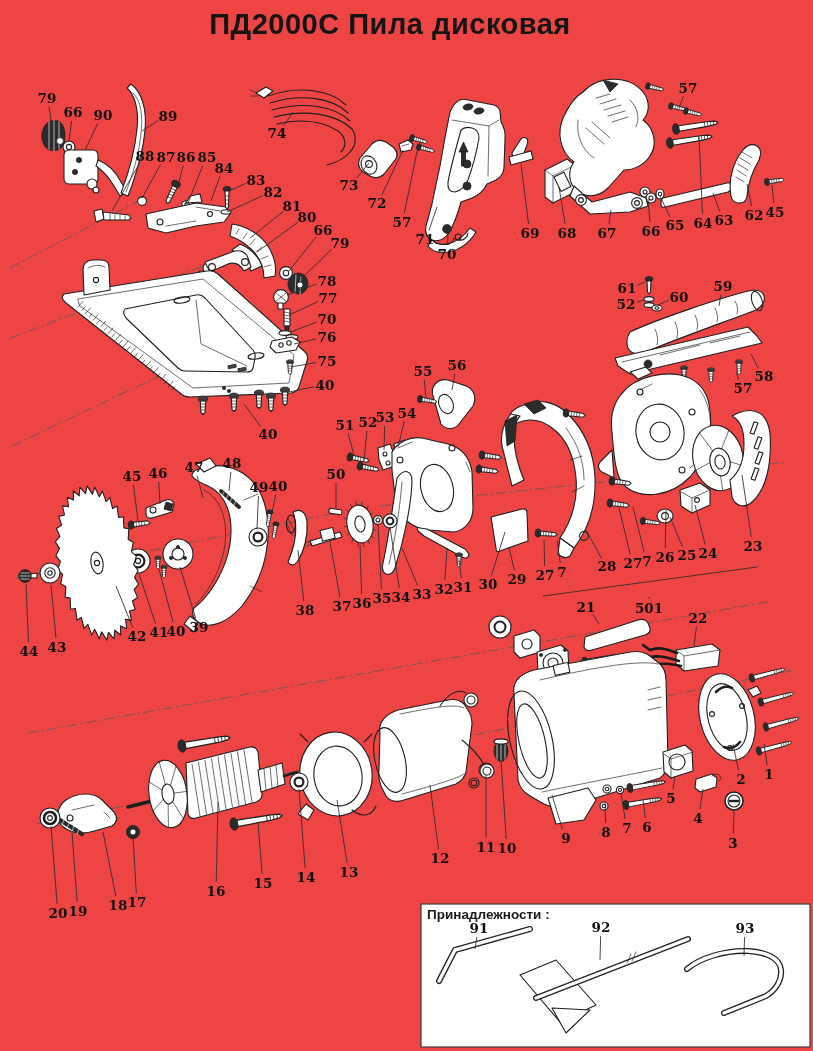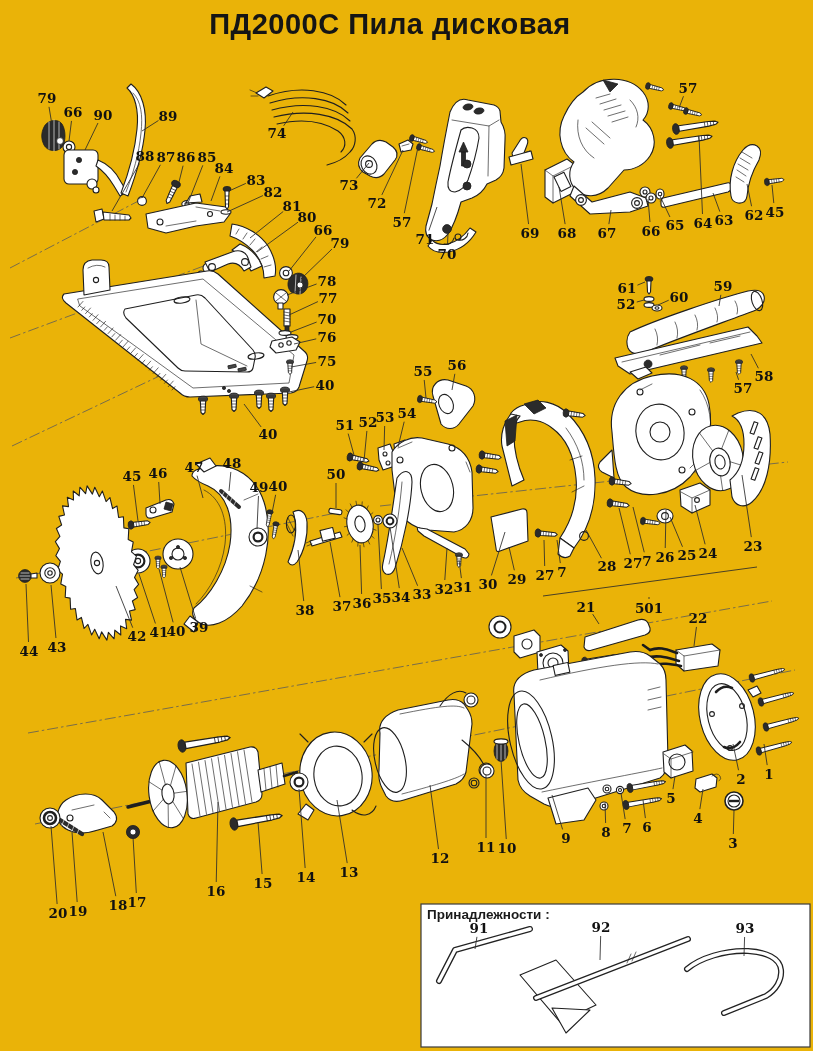--- a/index.html
+++ b/index.html
@@ -1,16 +1,16 @@
 <!DOCTYPE html>
 <html><head>
 <meta charset="utf-8">
 <style>
   html,body{margin:0;padding:0;background:#fff;}
-  #stage{position:relative;width:813px;height:1051px;background:#eab308;overflow:hidden;
+  #stage{position:relative;width:813px;height:1051px;background:#ef4444;overflow:hidden;
          font-family:"Liberation Sans",sans-serif;}
   svg{position:absolute;left:0;top:0;}
   .ln{fill:#fff;stroke:#1f1f1f;stroke-width:1.1;stroke-linejoin:round;stroke-linecap:round;}
   .nf{fill:none;stroke:#1f1f1f;stroke-width:1.1;stroke-linejoin:round;stroke-linecap:round;}
   .thin{fill:none;stroke:#1f1f1f;stroke-width:.65;stroke-linecap:round;}
   .dk{fill:#2b2b2b;stroke:#1f1f1f;stroke-width:.8;}
   .dk2{fill:#474747;stroke:#1f1f1f;stroke-width:.8;}
   .wire{fill:none;stroke:#1a1a1a;stroke-width:2.6;stroke-linecap:round;}
   .cl{fill:none;stroke:#5a5a5a;stroke-width:.8;stroke-dasharray:11 3 2.5 3;}
   .ldr{stroke:#2a2a2a;stroke-width:.85;}

